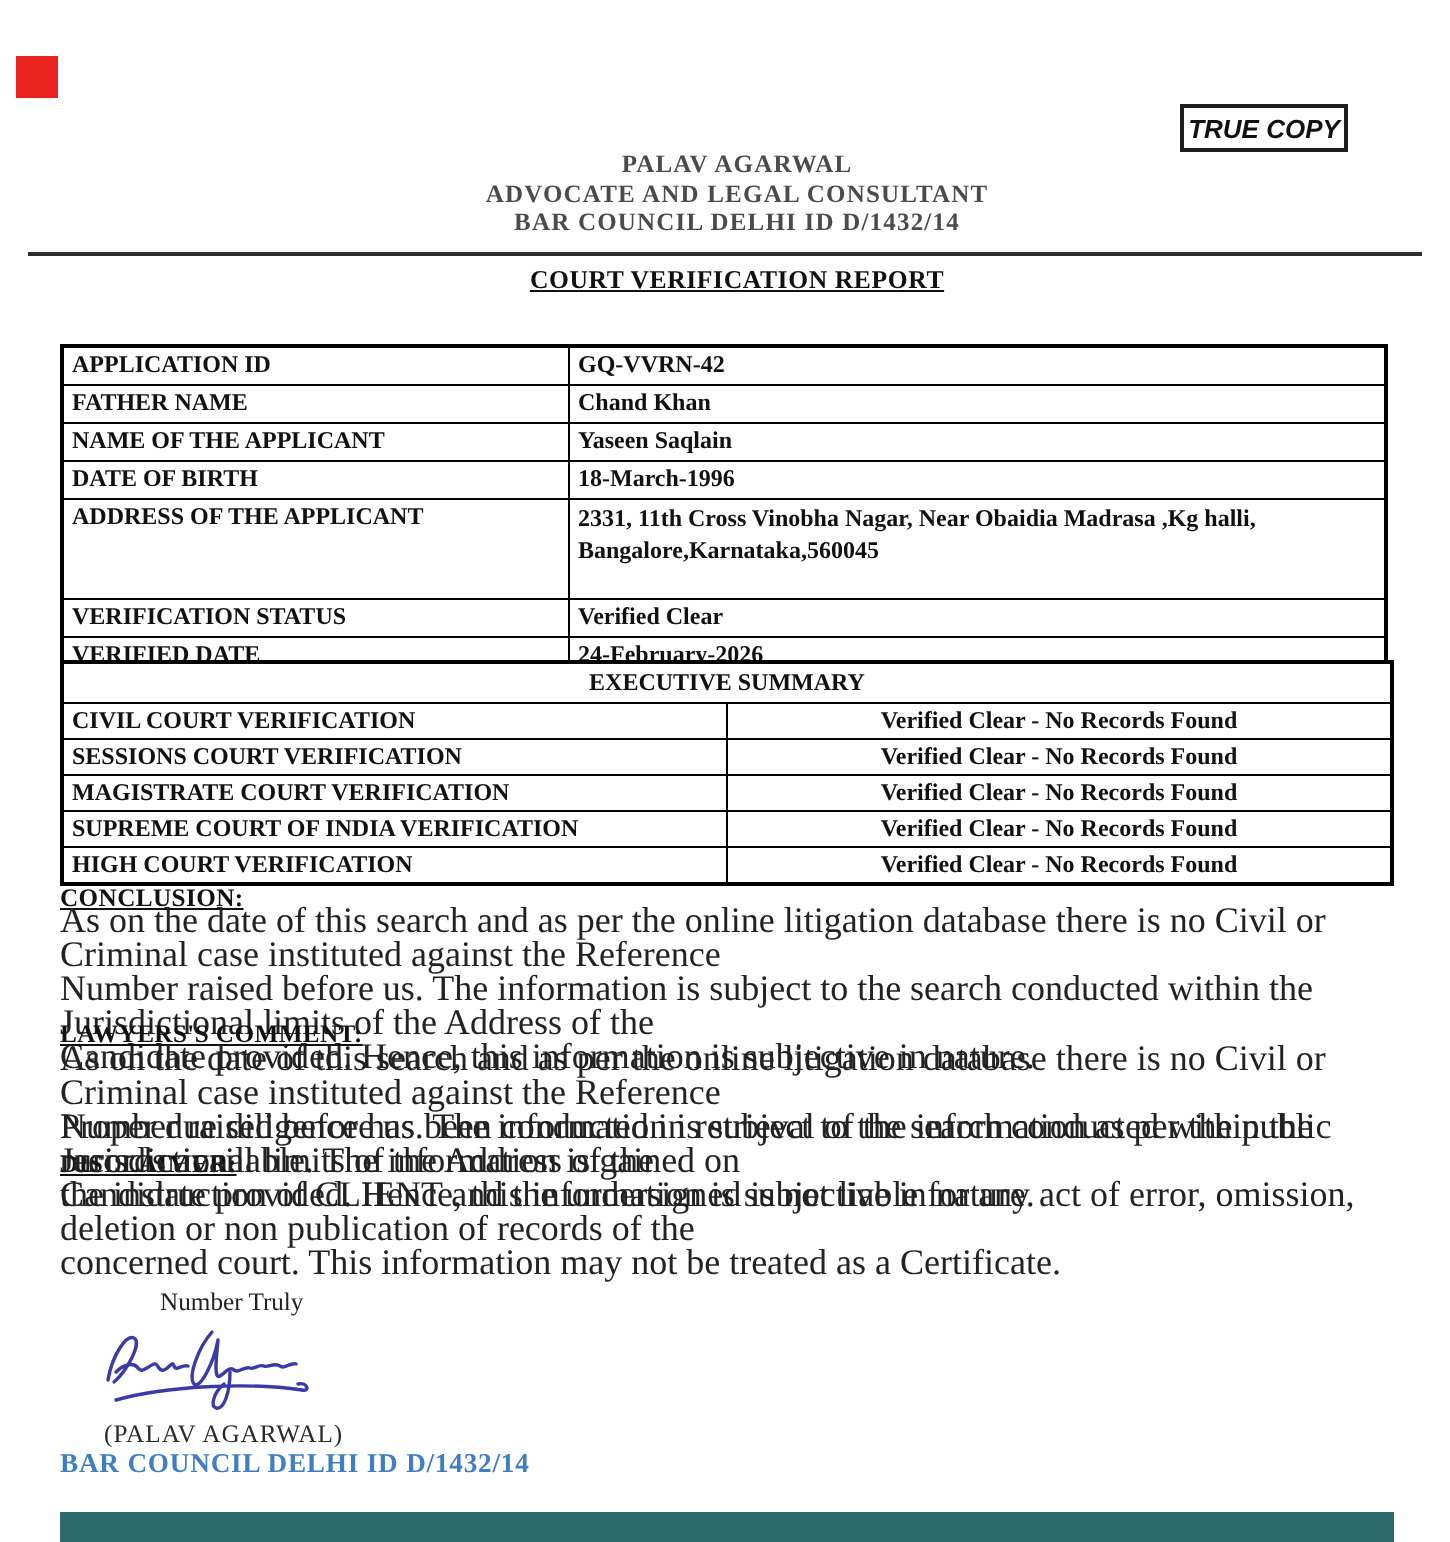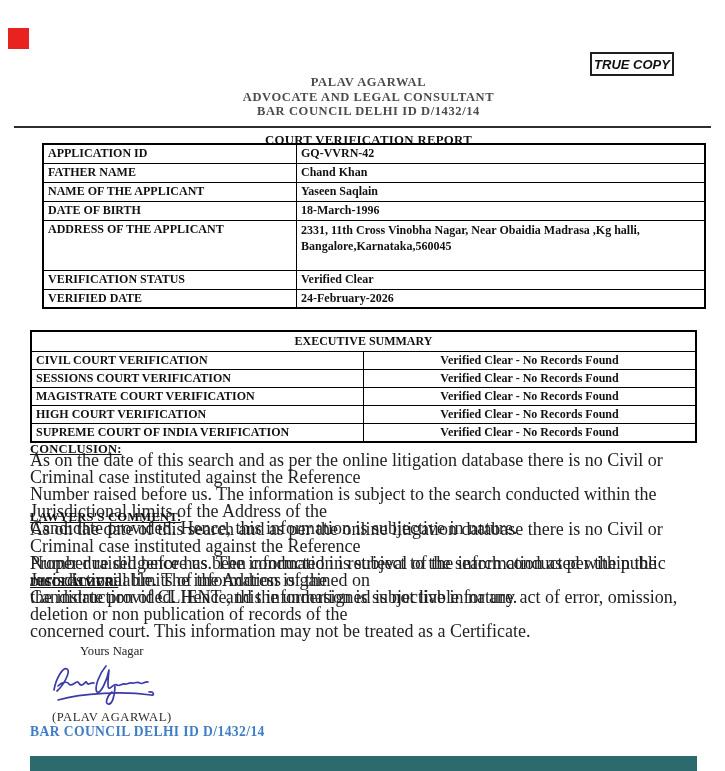--- a/index.html
+++ b/index.html
@@ -18,21 +18,21 @@
     font-family:"Liberation Sans", sans-serif;font-style:italic;font-weight:bold;font-size:13px;
     color:#111;letter-spacing:0px;}
   .rule{position:absolute;left:14px;top:126px;width:697px;height:2px;background:#2e2e2e;}
   .doc-title{position:absolute;left:0;top:133px;width:100%;text-align:center;
     font-weight:bold;font-size:12.8px;text-decoration:underline;letter-spacing:.3px;color:#111;}
   
   table{border-collapse:collapse;table-layout:fixed;background:#fff;}
   .tbl{position:absolute;left:30px;border:2px solid #000;}
   .tbl td{border:1px solid #000;padding:1px 4px;font-weight:bold;font-size:12px;color:#111;
     overflow:hidden;}
-  .tbl-applicant{top:143px;width:664px;margin-left:12px;}
+  .tbl-applicant{top:172px;width:664px;}
   .tbl-applicant td.lbl{width:244px;}
   .tbl-applicant tr{height:19px;}
   .tbl-applicant tr.row-address{height:50px;}
   .tbl-applicant tr.row-address td{vertical-align:top;}
   .pre{white-space:pre-line;line-height:16px;}
   .tbl-exec{top:330px;width:667px;}
   .tbl-exec td.hdr{text-align:center;height:17px;margin-left:13px;}
   .tbl-exec tr{height:18px;}
   .tbl-exec td.lbl{width:244px;}
   .tbl-exec td.val{text-align:center;}
@@ -115,46 +115,46 @@
     </tr>
     <tr>
       <td class="lbl">SESSIONS COURT VERIFICATION</td>
       <td class="val">Verified Clear - No Records Found</td>
     </tr>
     <tr>
       <td class="lbl">MAGISTRATE COURT VERIFICATION</td>
       <td class="val">Verified Clear - No Records Found</td>
     </tr>
     <tr>
-      <td class="lbl">HIGH COURT VERIFICATION</td>
+      <td class="lbl">SUPREME COURT OF INDIA VERIFICATION</td>
       <td class="val">Verified Clear - No Records Found</td>
     </tr>
     <tr>
-      <td class="lbl">SUPREME COURT OF INDIA VERIFICATION</td>
+      <td class="lbl">HIGH COURT VERIFICATION</td>
       <td class="val">Verified Clear - No Records Found</td>
     </tr>
   </tbody>
     </table>
 
   <div class="sec-head" style="top:442px;">CONCLUSION:</div>
   <div class="sec-body" style="top:452px;">As on the date of this search and as per the online litigation database there is no Civil or Criminal case instituted against the Reference
 Number raised before us. The information is subject to the search conducted within the Jurisdictional limits of the Address of the
 Candidate provided. Hence, this information is subjective in nature.</div>
 
   <div class="sec-head" style="top:510px;">LAWYERS'S COMMENT:</div>
   <div class="sec-body" style="top:521px;">As on the date of this search and as per the online litigation database there is no Civil or Criminal case instituted against the Reference
 Number raised before us. The information is subject to the search conducted within the Jurisdictional limits of the Address of the
 Candidate provided. Hence, this information is subjective in nature.</div>
 
   <div class="sec-head" style="top:575px;">DISCLAIMER:</div>
   <div class="sec-body" style="top:555px;">Proper due diligence has been conducted in retrieval of the information as per the public records available. The information is gained on
 the instruction of CLIENT and the undersigned is not liable for any act of error, omission, deletion or non publication of records of the
 concerned court. This information may not be treated as a Certificate.</div>
 
-  <div class="salutation">Yours Nagar</div>
+  <div class="salutation">Number Truly</div>
 
   <div class="signature">
     <svg width="118" height="50" viewBox="0 0 118 50">
       <g fill="none" stroke="#3a3aa8" stroke-width="1.7" stroke-linecap="round" stroke-linejoin="round">
         <path d="M6,31 C8,19 15,8 19,10 C23,12 16,26 9,32 M10,27 C14,23 19,22 21,25 C23,28 26,24 29,23 C31,22 31,27 34,26 C37,25 38,21 39,24 C40,27 43,23 46,24"></path>
         <path d="M58,7 C51,15 46,29 49,33 C52,36 59,22 61,11 M61,11 C60,21 59,31 62,29 C65,27 67,24 69,26"></path>
         <path d="M67,27 C67,37 64,46 60,45 C57,44 59,37 64,33"></path>
         <path d="M69,26 C71,28 74,24 77,25 C79,26 81,23 84,24 C86,25 89,22 92,24 C94,26 97,22 100,23"></path>
         <path d="M10,41 C35,34 75,32 103,36 C107,37 106,32 101,33"></path>
       </g>

